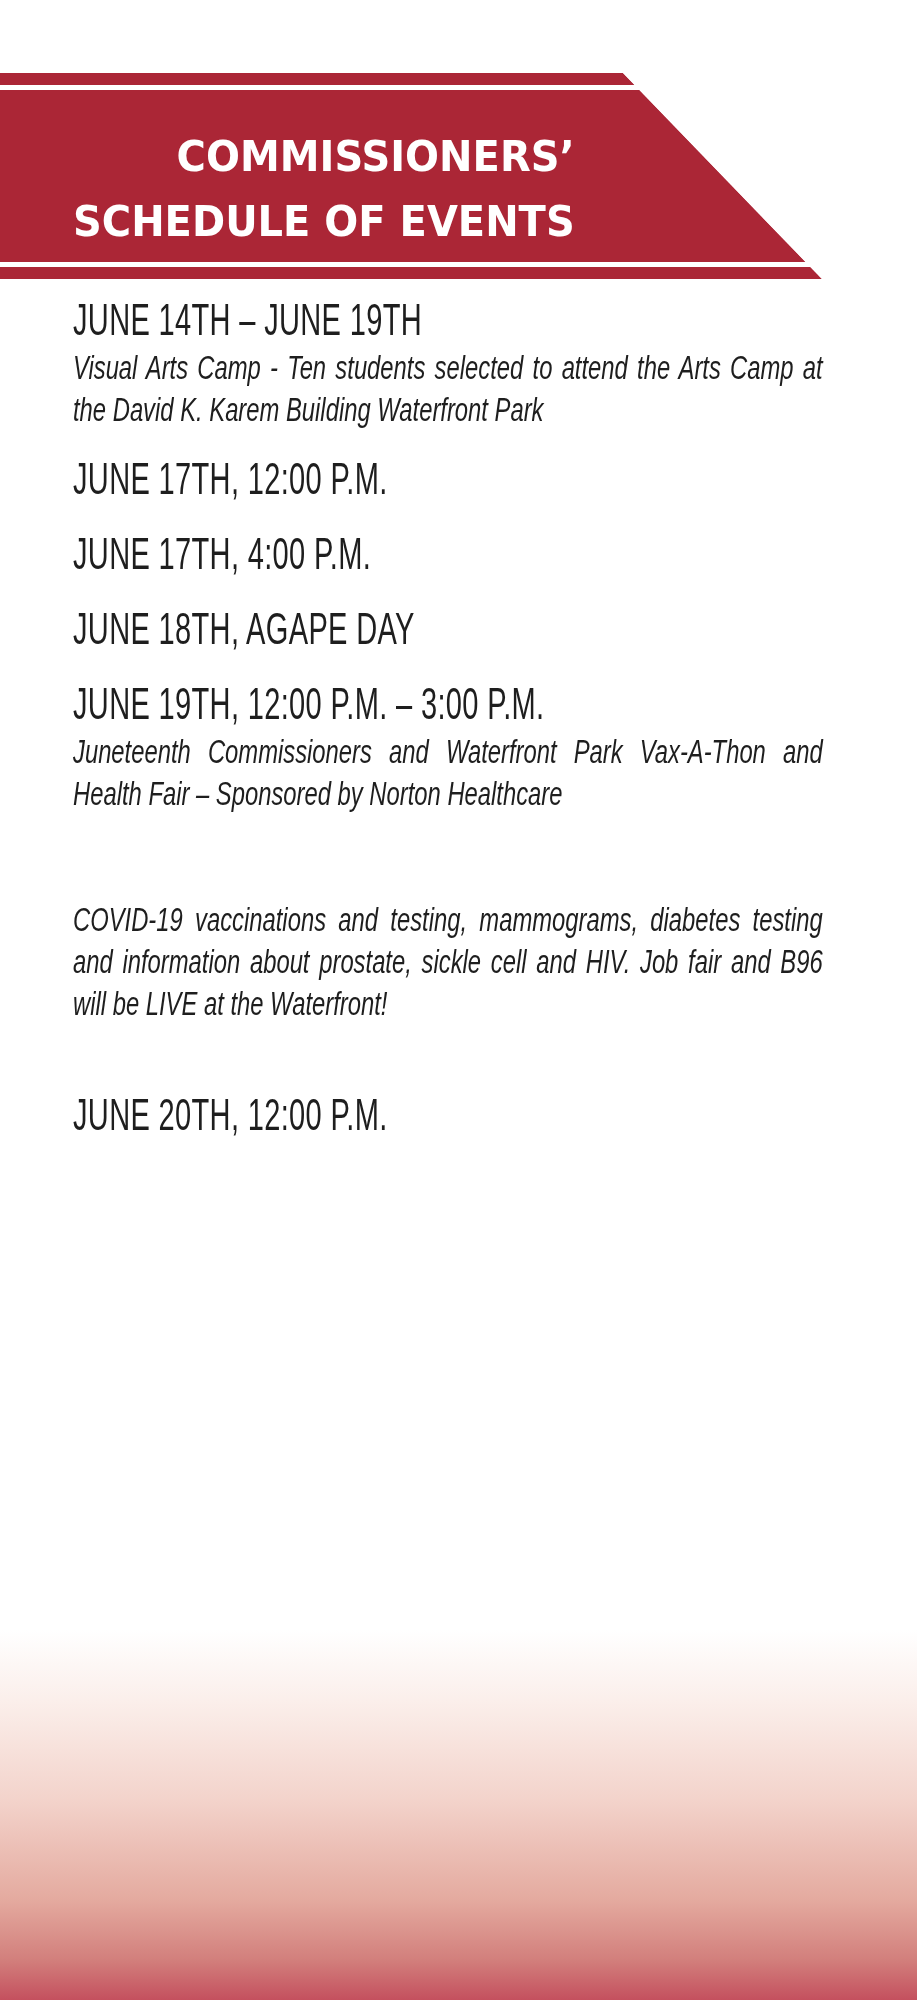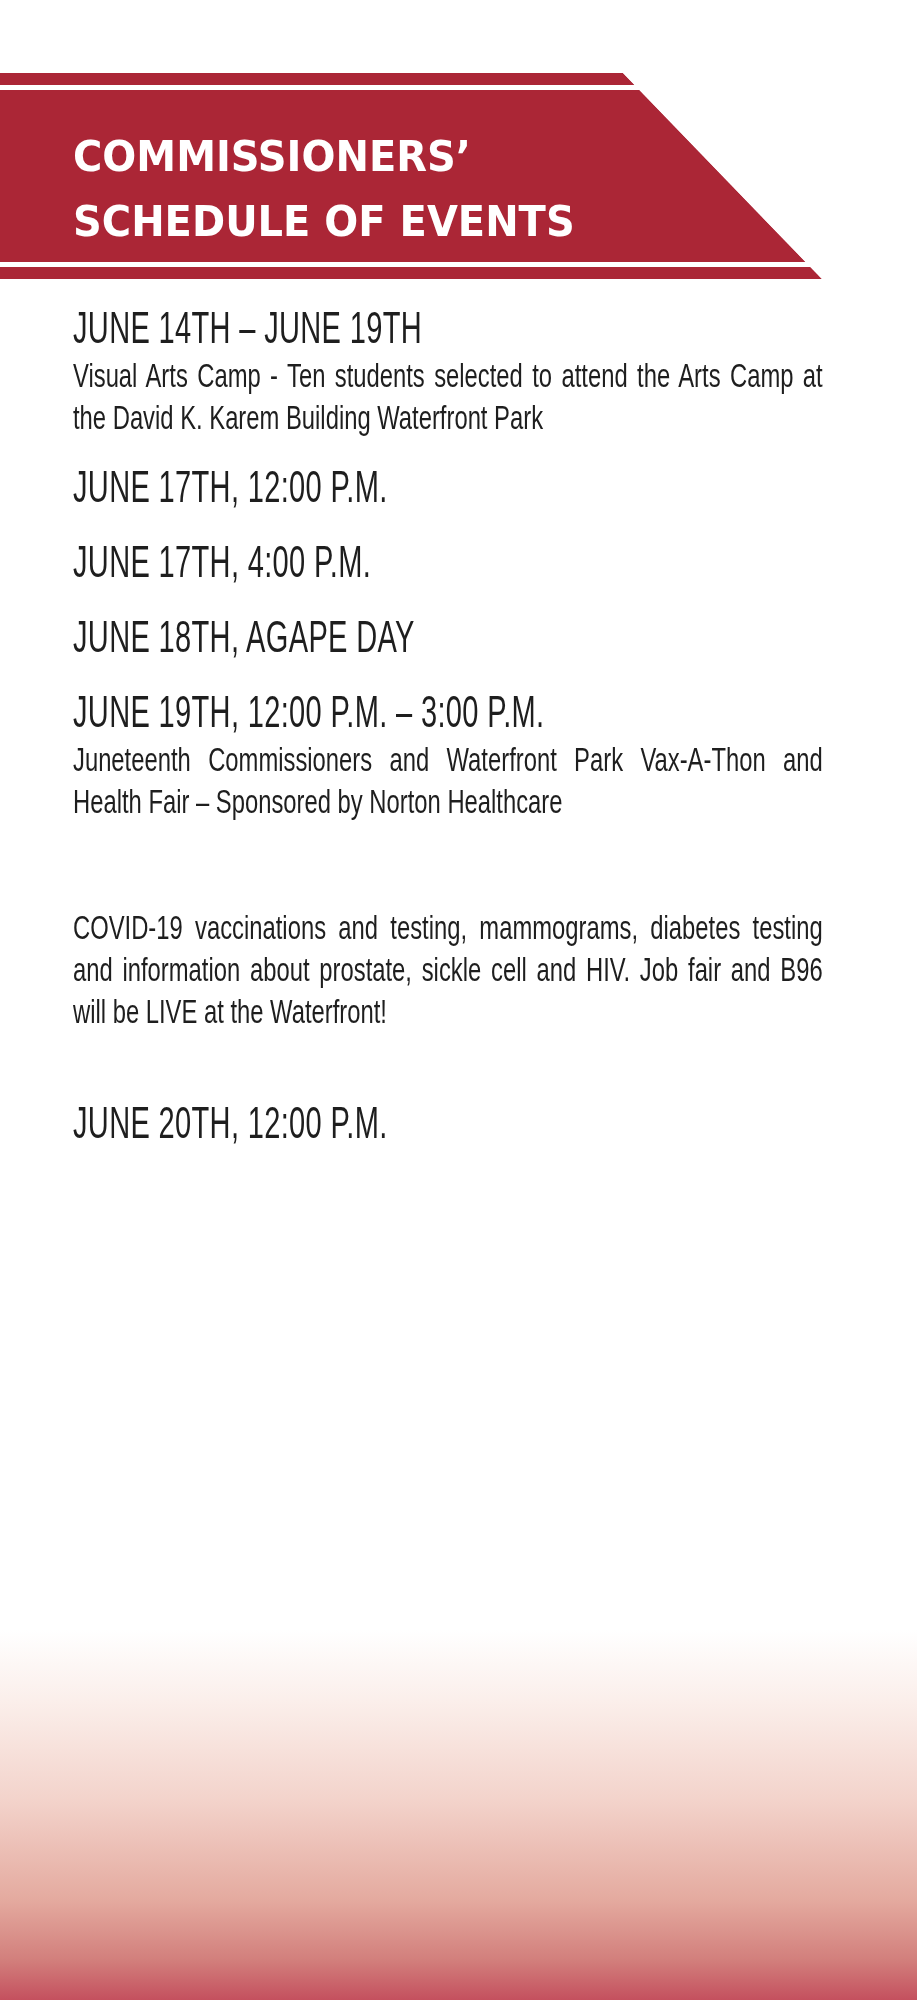--- a/index.html
+++ b/index.html
@@ -4,39 +4,39 @@
 <style>
   html, body { margin: 0; padding: 0; }
   body {
     width: 917px; height: 2000px; position: relative; overflow: hidden;
     background: linear-gradient(to bottom,
       #ffffff 0px, #ffffff 1630px, #fbefeb 1700px, #f3d3cb 1800px,
       #e4aa9f 1900px, #d27f7c 1960px, #c4505e 2000px);
     font-family: "Liberation Sans", sans-serif;
     color: #1e1e1e;
   }
-  .banner { position: absolute; left: 0; top: 0; width: 917px; height: 290px; }
+  .banner { position: absolute; left: 0; top: 0; width: 917px; height: 290px; text-align: right; }
   .banner svg { position: absolute; left: 0; top: 0; }
   .banner-title {
     position: absolute; left: 73px; top: 124px; margin: 0;
     color: #ffffff; font-family: "DejaVu Sans", sans-serif; font-weight: bold;
     font-size: 43px; line-height: 65px; letter-spacing: 0px;
     transform: scaleX(0.93); transform-origin: left top; white-space: nowrap;
   }
   .banner-title span { display: block; }
 
   .content { position: absolute; left: 73px; top: 290px; width: 750px; }
-  .event { margin: 12px 0 23px 0; }
+  .event { margin: 4px 0 23px 0; }
   .event-heading {
     font-family: "Liberation Sans", sans-serif; font-weight: normal;
     font-size: 44px; line-height: 52px; margin: 0; color: #1e1e1e;
     white-space: nowrap; transform: scaleX(0.66); transform-origin: left top;
     height: 52px; letter-spacing: 0.5px;
   }
-  .event-body { width: 750px; overflow: visible; }
+  .event-body { width: 750px; overflow: visible; font-style: italic; }
   .para {
     margin: 0; font-size: 34px; line-height: 42px; text-align: justify;
     width: 1071px; transform: scaleX(0.7); transform-origin: left top;
     color: #1e1e1e;
   }
   .para.left { text-align: left; }
   .para-gap { height: 42px; }
 </style>
 </head>
 <body>

